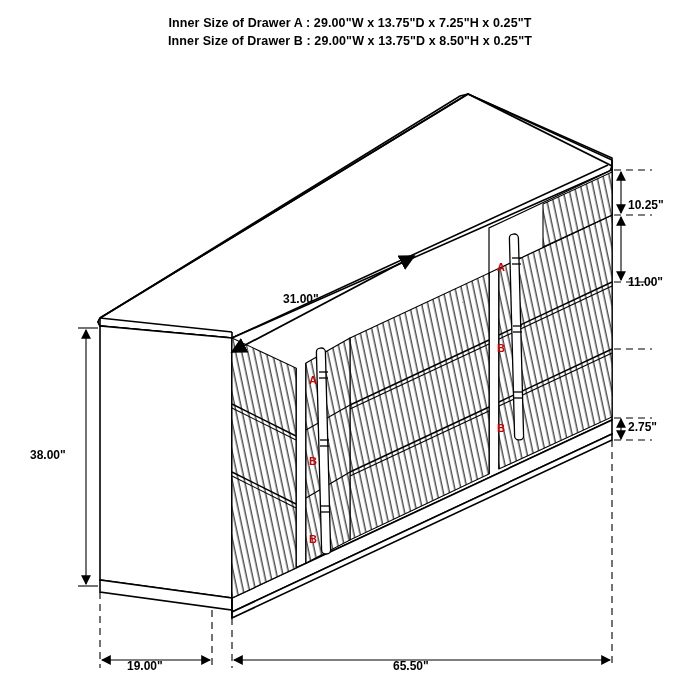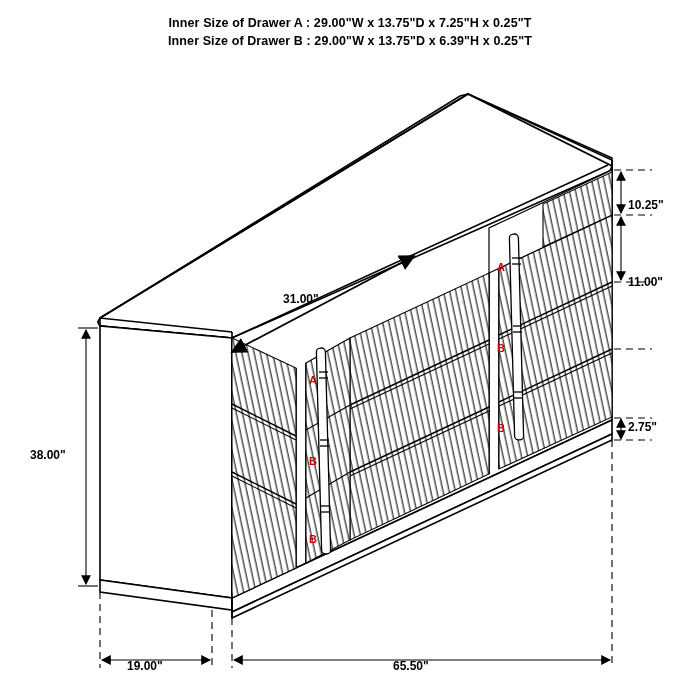--- a/index.html
+++ b/index.html
@@ -51,21 +51,21 @@
     color: #cc0000;
   }
 </style>
 </head>
 <body>
 
 <div id="stage">
 
   <div class="header">
     <div>Inner Size of Drawer A : 29.00"W x 13.75"D x 7.25"H x 0.25"T</div>
-    <div>Inner Size of Drawer B : 29.00"W x 13.75"D x 6.39"H x 0.25"T</div>
+    <div>Inner Size of Drawer B : 29.00"W x 13.75"D x 8.50"H x 0.25"T</div>
   </div>
 
   <svg id="drawing" width="700" height="700" viewBox="0 0 700 700">
 
     <defs>
       <marker id="arrHead" markerWidth="9" markerHeight="9" refX="8" refY="4.5" orient="auto">
         <path d="M0,0 L9,4.5 L0,9 z" fill="#000"></path>
       </marker>
       <marker id="arrHeadStart" markerWidth="9" markerHeight="9" refX="1" refY="4.5" orient="auto">
         <path d="M9,0 L0,4.5 L9,9 z" fill="#000"></path>

